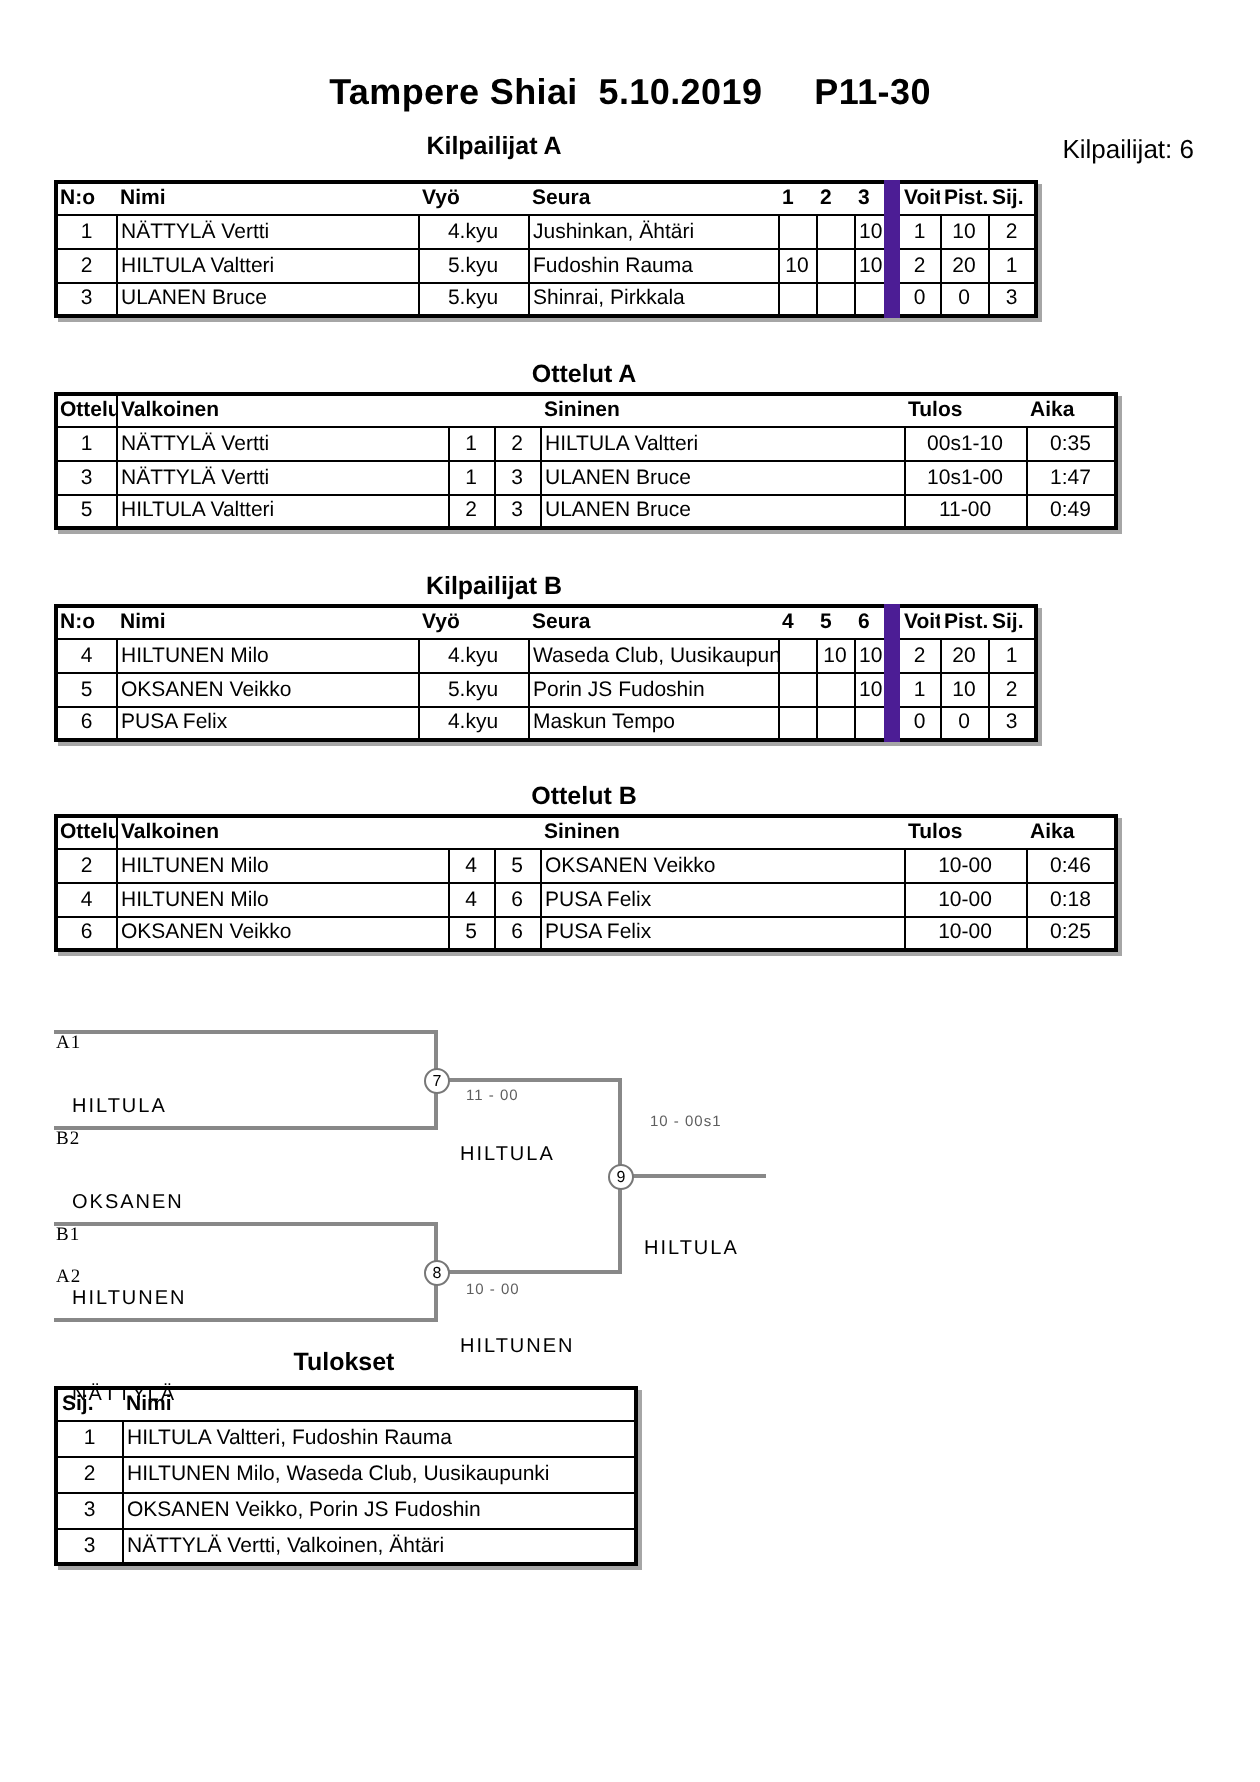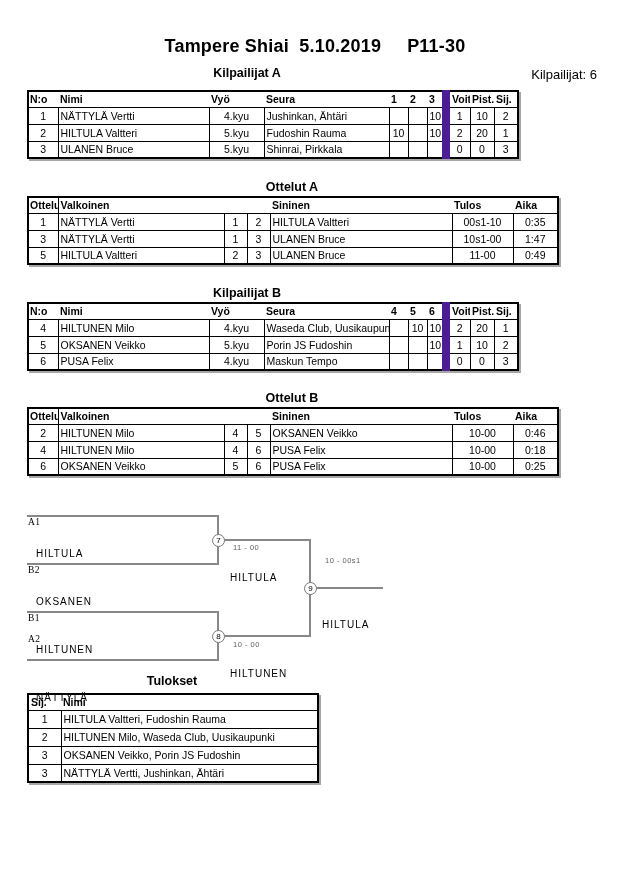--- a/index.html
+++ b/index.html
@@ -334,16 +334,16 @@
       <tr>
         <td class="c">2</td>
         <td class="l">HILTUNEN Milo, Waseda Club, Uusikaupunki</td>
       </tr>
       <tr>
         <td class="c">3</td>
         <td class="l">OKSANEN Veikko, Porin JS Fudoshin</td>
       </tr>
       <tr>
         <td class="c">3</td>
-        <td class="l">NÄTTYLÄ Vertti, Jushinkan, Ähtäri</td>
+        <td class="l">NÄTTYLÄ Vertti, Valkoinen, Ähtäri</td>
       </tr>
     </tbody>
 </table>
 
 </body></html>

